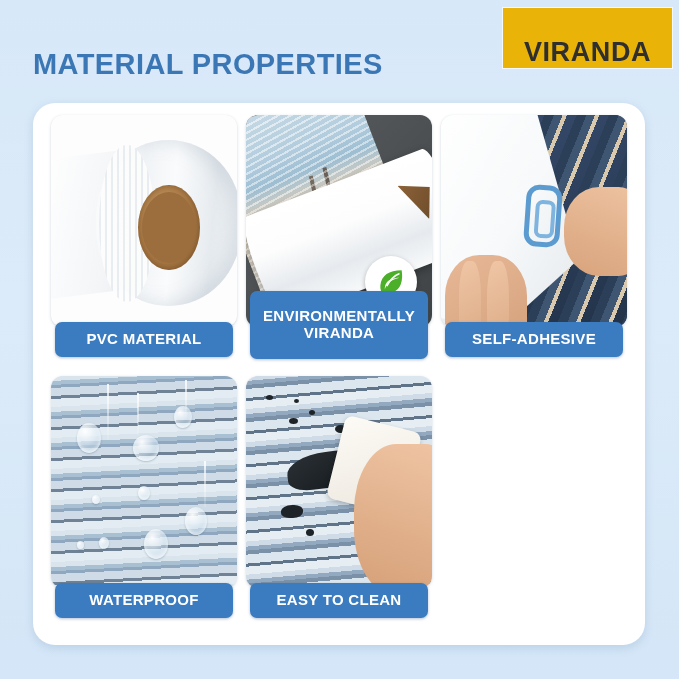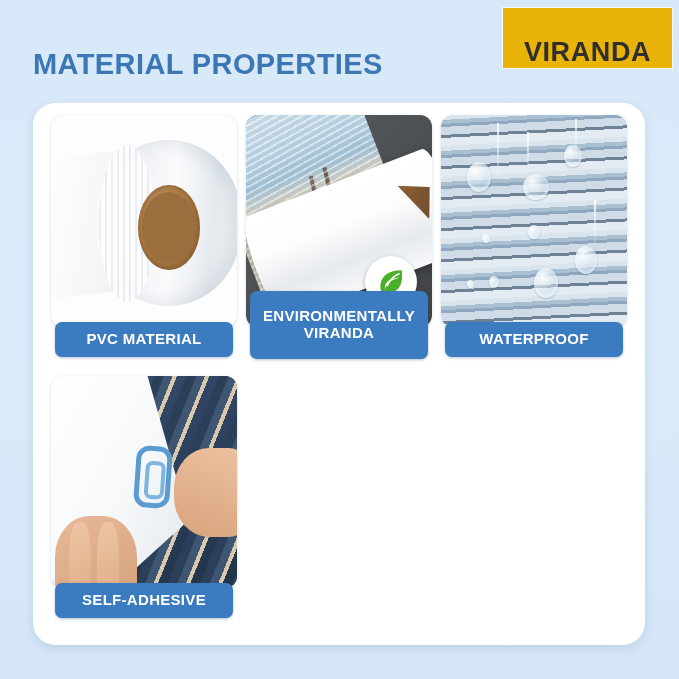--- a/index.html
+++ b/index.html
@@ -287,20 +287,32 @@
           <svg width="34" height="34" viewBox="0 0 32 32" aria-hidden="true">
             <path d="M26 5C14 5 7 10 6 19c-.4 3.6.8 6.4 2.4 8l2.2-2.2C10 22.6 10 20 11 18c2-4 7-6 13-6-5 1-9 3-11.6 6.4C10.6 21 9.8 23.6 10 26c7 1 13-2 15.2-8C27 13.4 26.6 8.6 26 5z" fill="#4caf2a"></path>
             <path d="M24 8c-5 2-9 6-12 12" stroke="#ffffff" stroke-width="1.4" fill="none"></path>
           </svg>
         </div>
       </div>
       <div class="label two-line">
         <span>ENVIRONMENTALLY</span><br>
         <span>VIRANDA</span>
       </div>
+    </div>
+
+    <div class="card">
+      <div class="thumb">
+        <div class="sa-bg"></div>
+        <div class="sa-marble"></div>
+        <div class="sa-sheet"></div>
+        <div class="clip"></div>
+        <div class="hand-a"></div>
+        <div class="hand-b"></div>
+      </div>
+      <div class="label">SELF-ADHESIVE</div>
     </div>
 
     <div class="card">
       <div class="thumb">
         <div class="wp-bg"></div>
         <div class="streak" style="left:30%;top:4%;height:26%"></div>
         <div class="streak" style="left:46%;top:8%;height:20%"></div>
         <div class="streak" style="left:72%;top:2%;height:18%"></div>
         <div class="streak" style="left:82%;top:40%;height:22%"></div>
         <div class="drop" style="left:14%;top:22%;width:24px;height:30px"></div>
@@ -311,26 +323,30 @@
         <div class="drop" style="left:50%;top:72%;width:24px;height:30px"></div>
         <div class="drop" style="left:26%;top:76%;width:10px;height:12px"></div>
         <div class="drop" style="left:14%;top:78%;width:7px;height:8px"></div>
         <div class="drop" style="left:22%;top:56%;width:8px;height:9px"></div>
       </div>
       <div class="label">WATERPROOF</div>
     </div>
 
     <div class="card">
       <div class="thumb">
-        <div class="sa-bg"></div>
-        <div class="sa-marble"></div>
-        <div class="sa-sheet"></div>
-        <div class="clip"></div>
-        <div class="hand-a"></div>
-        <div class="hand-b"></div>
-      </div>
-      <div class="label">SELF-ADHESIVE</div>
-    </div>
-
+        <div class="ec-bg"></div>
+        <div class="stain" style="left:11%;top:9%;width:7px;height:5px"></div>
+        <div class="stain" style="left:26%;top:11%;width:5px;height:4px"></div>
+        <div class="stain" style="left:34%;top:16%;width:6px;height:5px"></div>
+        <div class="stain" style="left:23%;top:20%;width:9px;height:6px"></div>
+        <div class="stain" style="left:48%;top:23%;width:11px;height:8px"></div>
+        <div class="smear"></div>
+        <div class="stain" style="left:19%;top:61%;width:22px;height:13px;border-radius:50% 40% 46% 38%"></div>
+        <div class="stain" style="left:32%;top:72%;width:8px;height:7px"></div>
+        <div class="cloth"></div>
+        <div class="hand-c"></div>
+      </div>
+      <div class="label">EASY TO CLEAN</div>
+    </div>
 
 
   </div>
 </div>
 
 </body></html>

